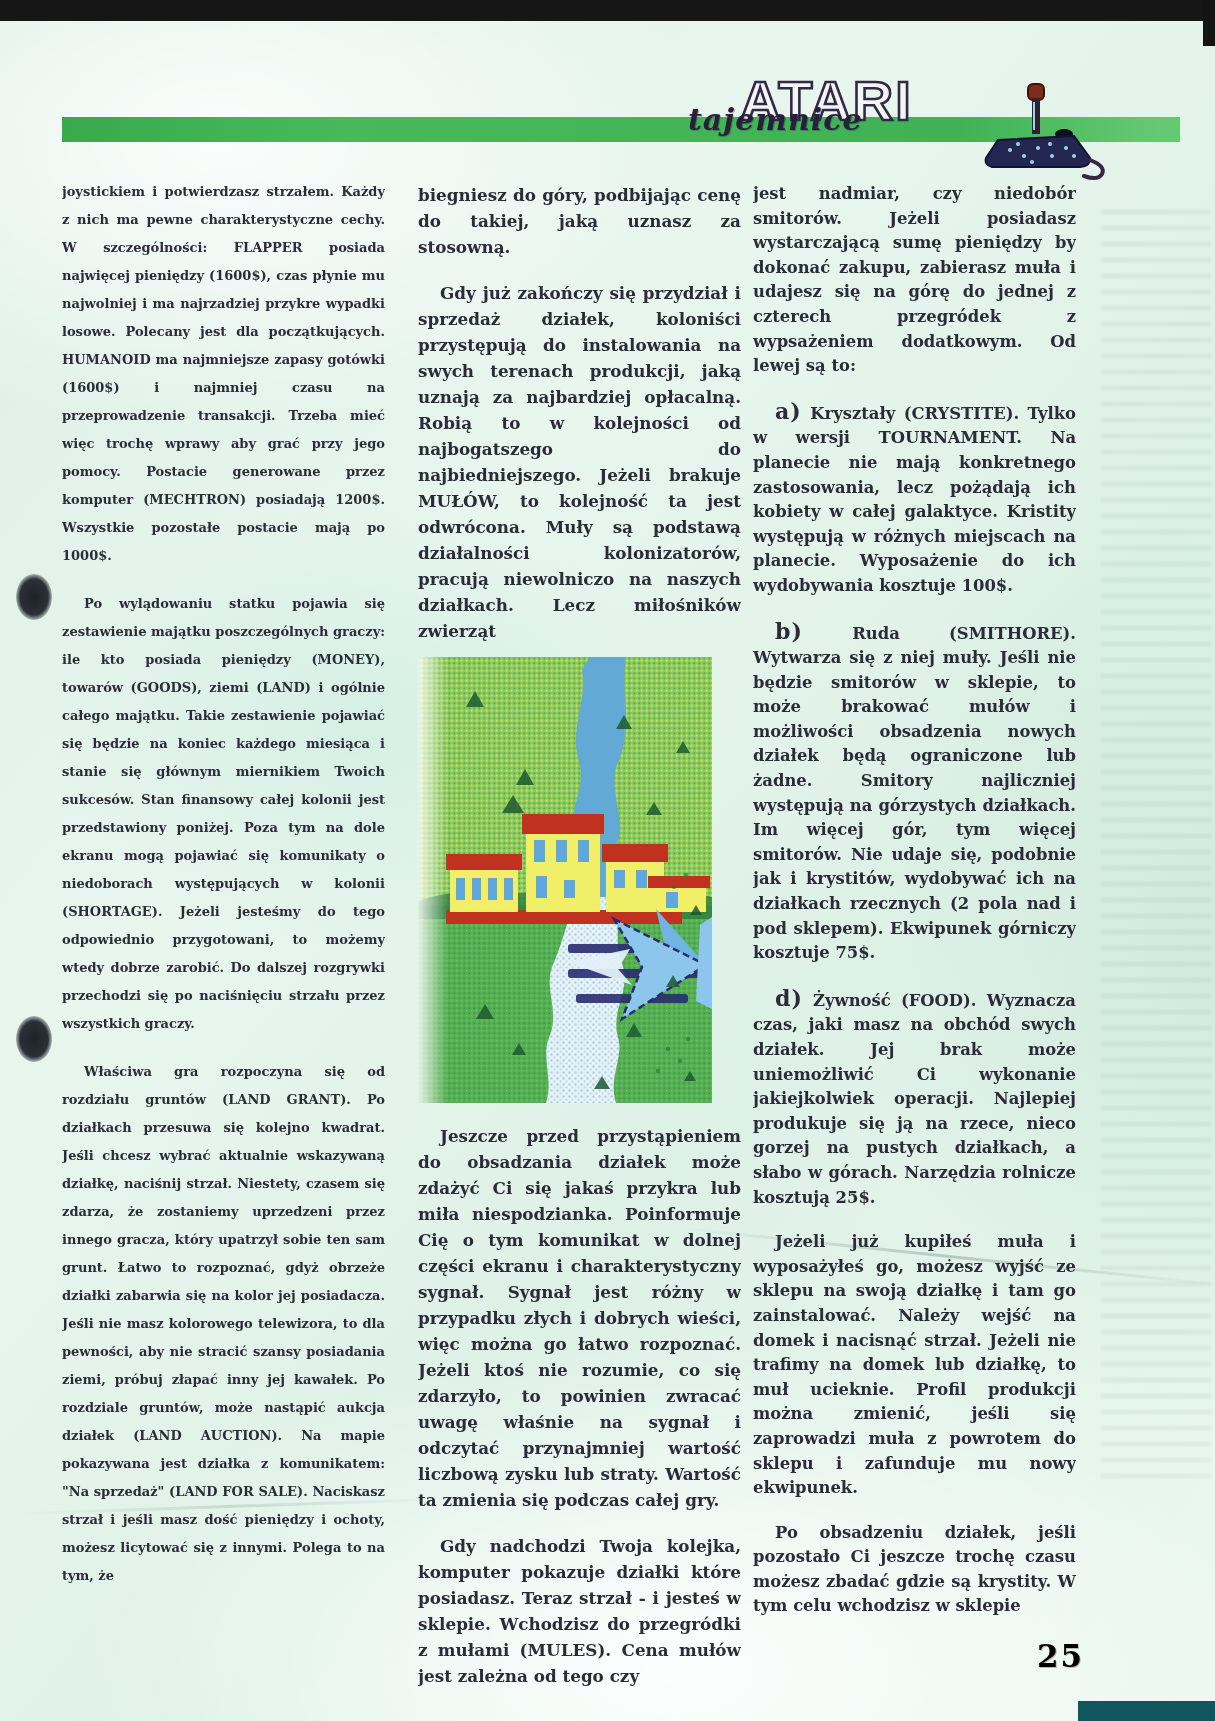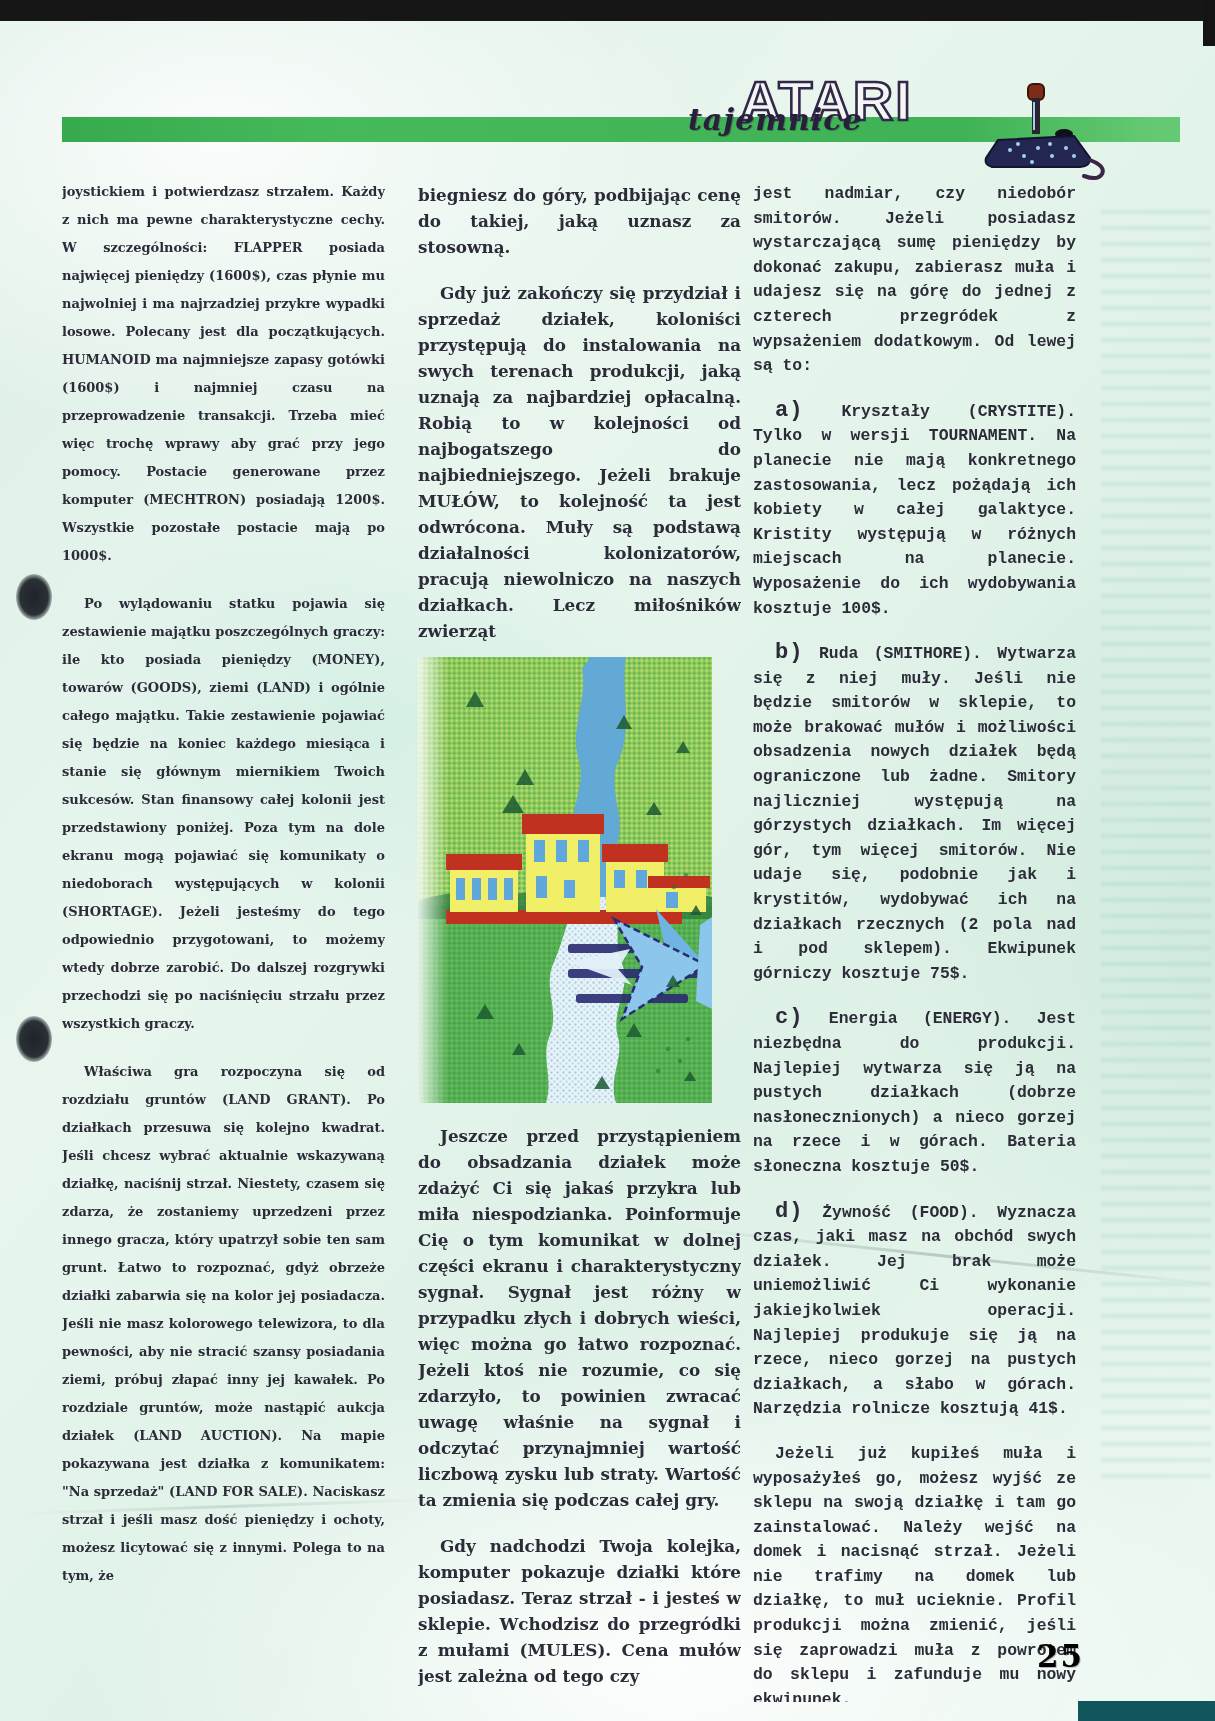--- a/index.html
+++ b/index.html
@@ -54,21 +54,21 @@
   
   .col{
     position:absolute;width:323px;top:178px;height:1520px;overflow:hidden;
     text-align:justify;color:#2c2b38;
     hyphens:auto;-webkit-hyphens:auto;
   }
   .col p{margin:0 0 13px 0;font-weight:600;}
   .col p.ind{text-indent:22px;margin-top:20px;}
   #col1{left:62px;font-size:13px;line-height:28px;}
   #col2{left:418px;top:182px;font-size:16.8px;line-height:26px;}
-  #col3{left:753px;top:182px;font-size:16.4px;line-height:24.6px;font-family:Liberation Mono, monospace;}
+  #col3{left:753px;top:182px;font-size:16.4px;line-height:24.6px;}
   .lead{font-size:1.35em;font-weight:bold;letter-spacing:1px;}
   .figure{margin:4px 0 12px 0;width:294px;height:446px;}
 
   .page-number{
     position:absolute;left:1037px;top:1638px;
     font-size:31px;font-weight:bold;color:#000000;letter-spacing:2px;
     text-shadow:1px 1px 0 rgba(66,31,49,.3);
   }
 </style>
 </head>
@@ -213,20 +213,19 @@
   </div>
 
   <p class="ind">Jeszcze przed przystąpieniem do obsadzania działek może zdażyć Ci się jakaś przykra lub miła niespodzianka. Poinformuje Cię o tym komunikat w dolnej części ekranu i charakterystyczny sygnał. Sygnał jest różny w przypadku złych i dobrych wieści, więc można go łatwo rozpoznać. Jeżeli ktoś nie rozumie, co się zdarzyło, to powinien zwracać uwagę właśnie na sygnał i odczytać przynajmniej wartość liczbową zysku lub straty. Wartość ta zmienia się podczas całej gry.</p>
   <p class="ind">Gdy nadchodzi Twoja kolejka, komputer pokazuje działki które posiadasz. Teraz strzał - i jesteś w sklepie. Wchodzisz do przegródki z mułami (MULES). Cena mułów jest zależna od tego czy</p>
 </div>
 
 <div class="col" id="col3">
   <p>jest nadmiar, czy niedobór smitorów. Jeżeli posiadasz wystarczającą sumę pieniędzy by dokonać zakupu, zabierasz muła i udajesz się na górę do jednej z czterech przegródek z wypsażeniem dodatkowym. Od lewej są to:</p>
   <p class="ind"><span class="lead">a)</span><span> Kryształy (CRYSTITE). Tylko w wersji TOURNAMENT. Na planecie nie mają konkretnego zastosowania, lecz pożądają ich kobiety w całej galaktyce. Kristity występują w różnych miejscach na planecie. Wyposażenie do ich wydobywania kosztuje 100$.</span></p>
   <p class="ind"><span class="lead">b)</span><span> Ruda (SMITHORE). Wytwarza się z niej muły. Jeśli nie będzie smitorów w sklepie, to może brakować mułów i możliwości obsadzenia nowych działek będą ograniczone lub żadne. Smitory najliczniej występują na górzystych działkach. Im więcej gór, tym więcej smitorów. Nie udaje się, podobnie jak i krystitów, wydobywać ich na działkach rzecznych (2 pola nad i pod sklepem). Ekwipunek górniczy kosztuje 75$.</span></p>
-  <p class="ind"><span class="lead">c)</span><span> Energia (ENERGY). Jest niezbędna do produkcji. Najlepiej wytwarza się ją na pustych działkach (dobrze nasłonecznionych) a nieco gorzej na rzece i w górach. Bateria słoneczna kosztuje 50$.</span></p>
-  <p class="ind"><span class="lead">d)</span><span> Żywność (FOOD). Wyznacza czas, jaki masz na obchód swych działek. Jej brak może uniemożliwić Ci wykonanie jakiejkolwiek operacji. Najlepiej produkuje się ją na rzece, nieco gorzej na pustych działkach, a słabo w górach. Narzędzia rolnicze kosztują 41$.</span></p>
+  <p class="ind"><span class="lead">d)</span><span> Żywność (FOOD). Wyznacza czas, jaki masz na obchód swych działek. Jej brak może uniemożliwić Ci wykonanie jakiejkolwiek operacji. Najlepiej produkuje się ją na rzece, nieco gorzej na pustych działkach, a słabo w górach. Narzędzia rolnicze kosztują 25$.</span></p>
   <p class="ind">Jeżeli już kupiłeś muła i wyposażyłeś go, możesz wyjść ze sklepu na swoją działkę i tam go zainstalować. Należy wejść na domek i nacisnąć strzał. Jeżeli nie trafimy na domek lub działkę, to muł ucieknie. Profil produkcji można zmienić, jeśli się zaprowadzi muła z powrotem do sklepu i zafunduje mu nowy ekwipunek.</p>
   <p class="ind">Po obsadzeniu działek, jeśli pozostało Ci jeszcze trochę czasu możesz zbadać gdzie są krystity. W tym celu wchodzisz w sklepie</p>
 </div>
 
 <div class="page-number">25</div>
 <div class="footer-teal"></div>
 
 </body></html>

